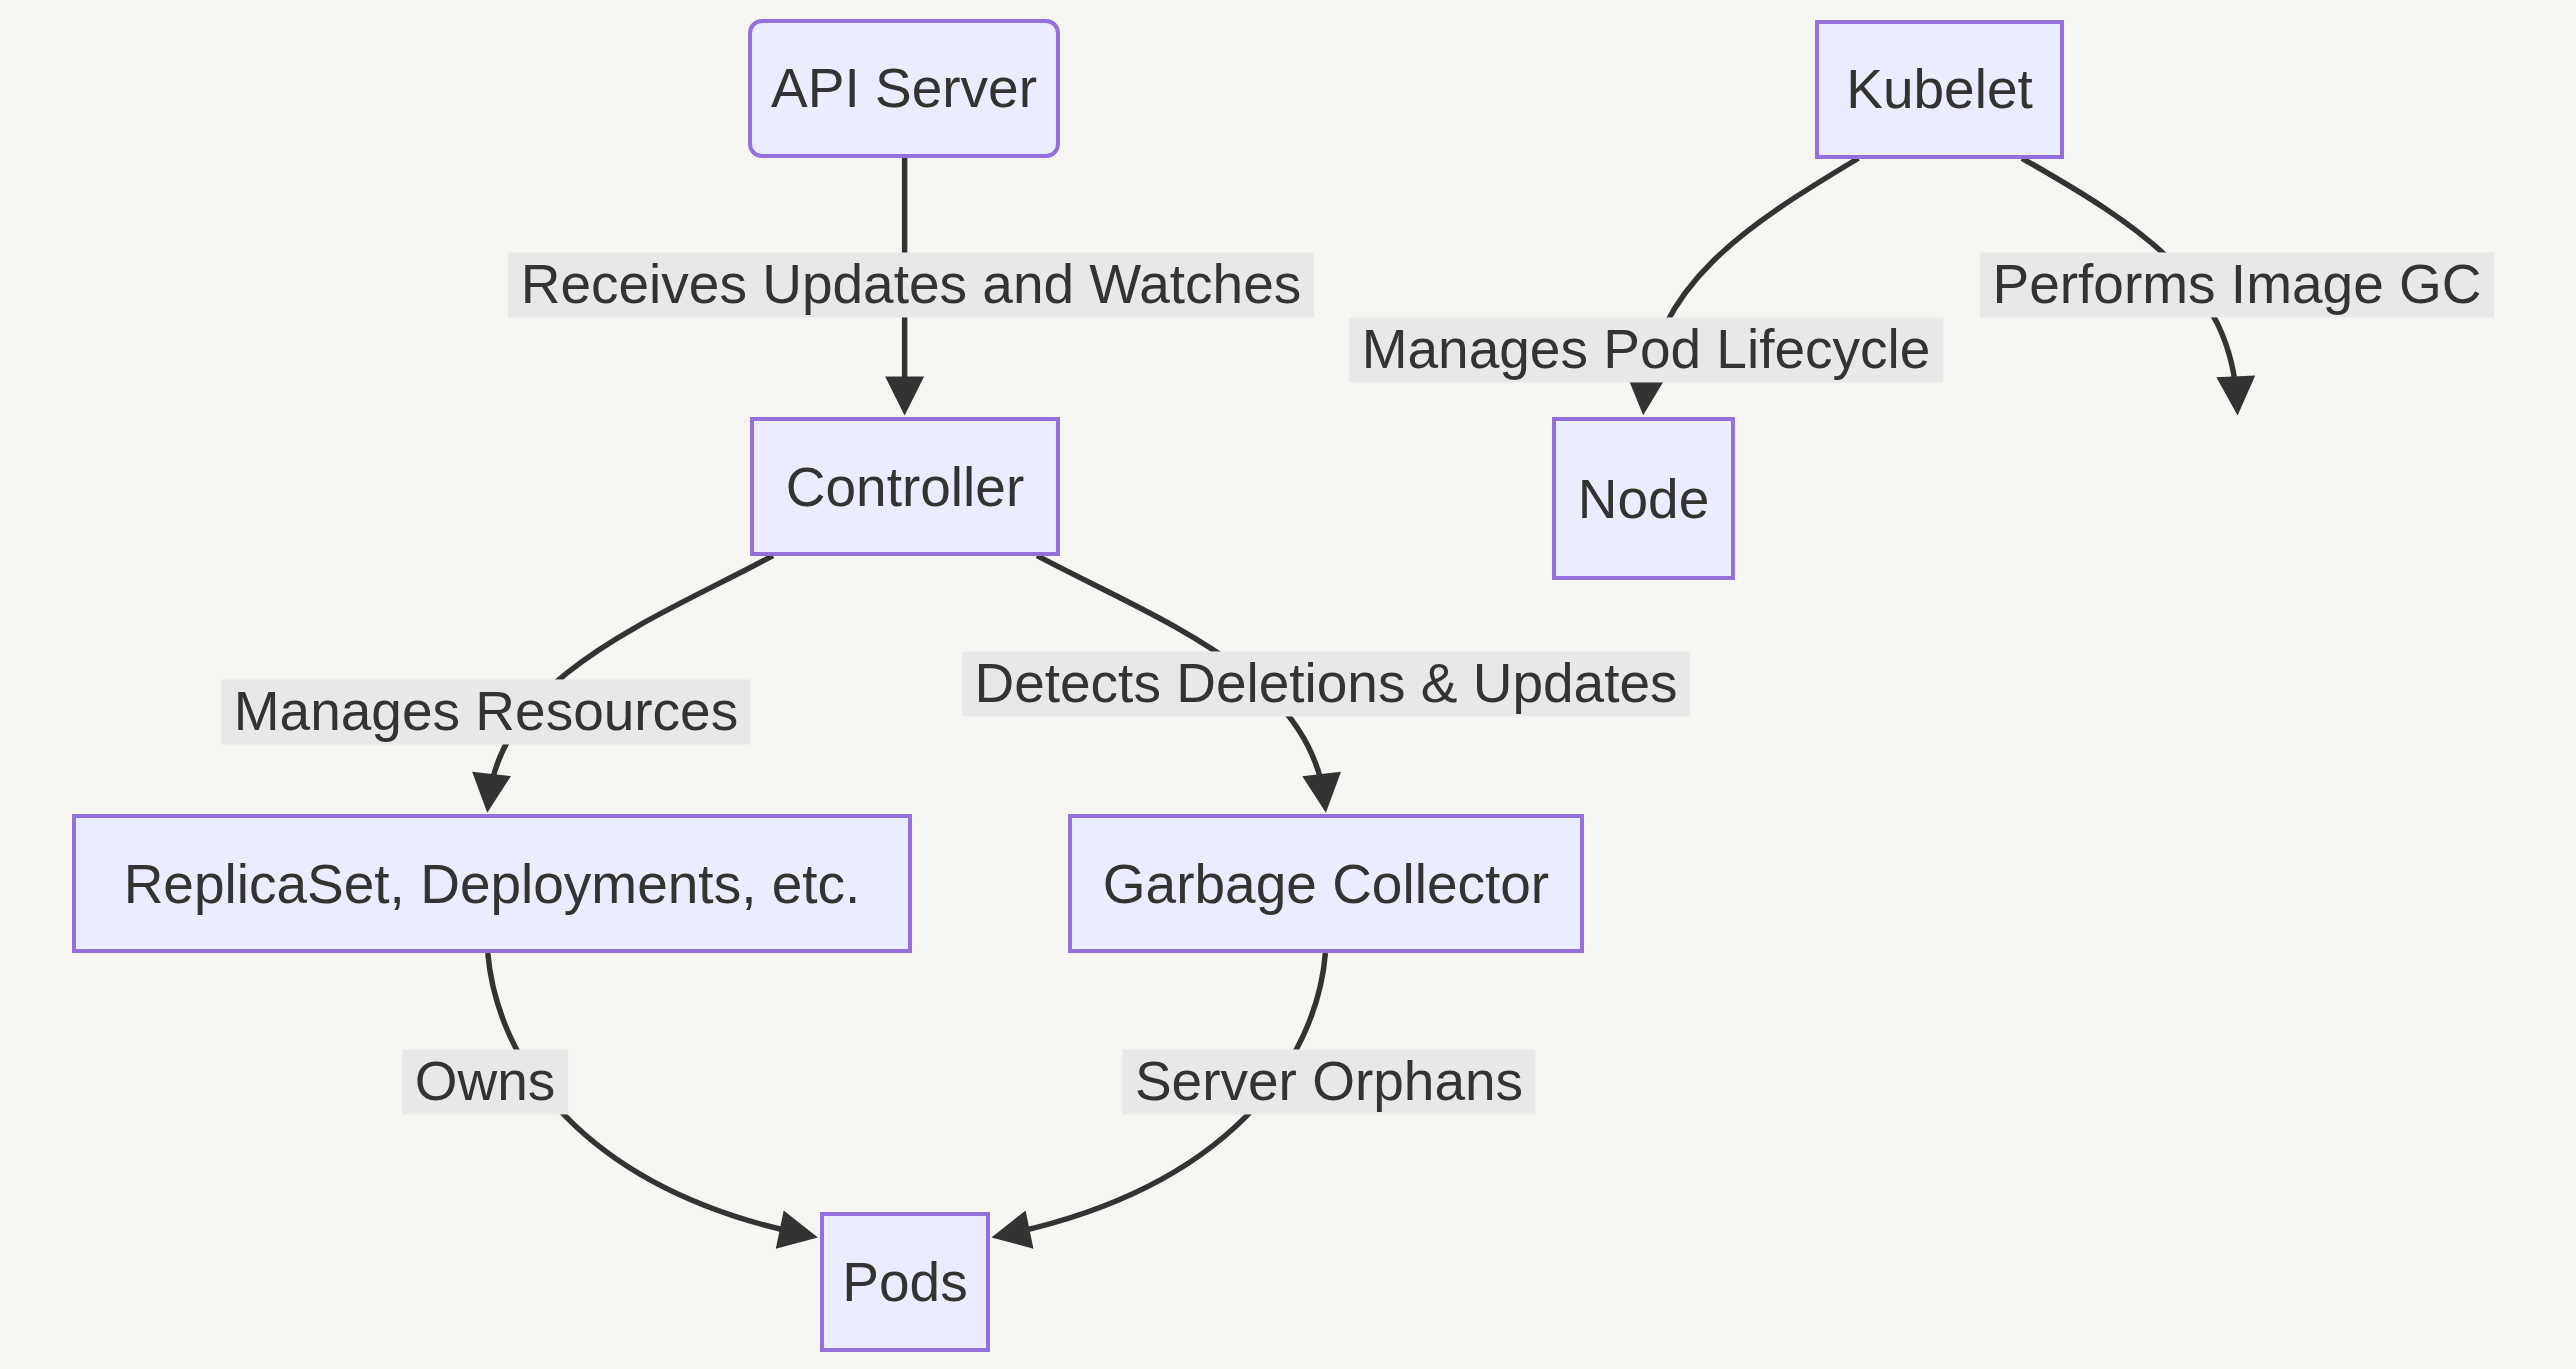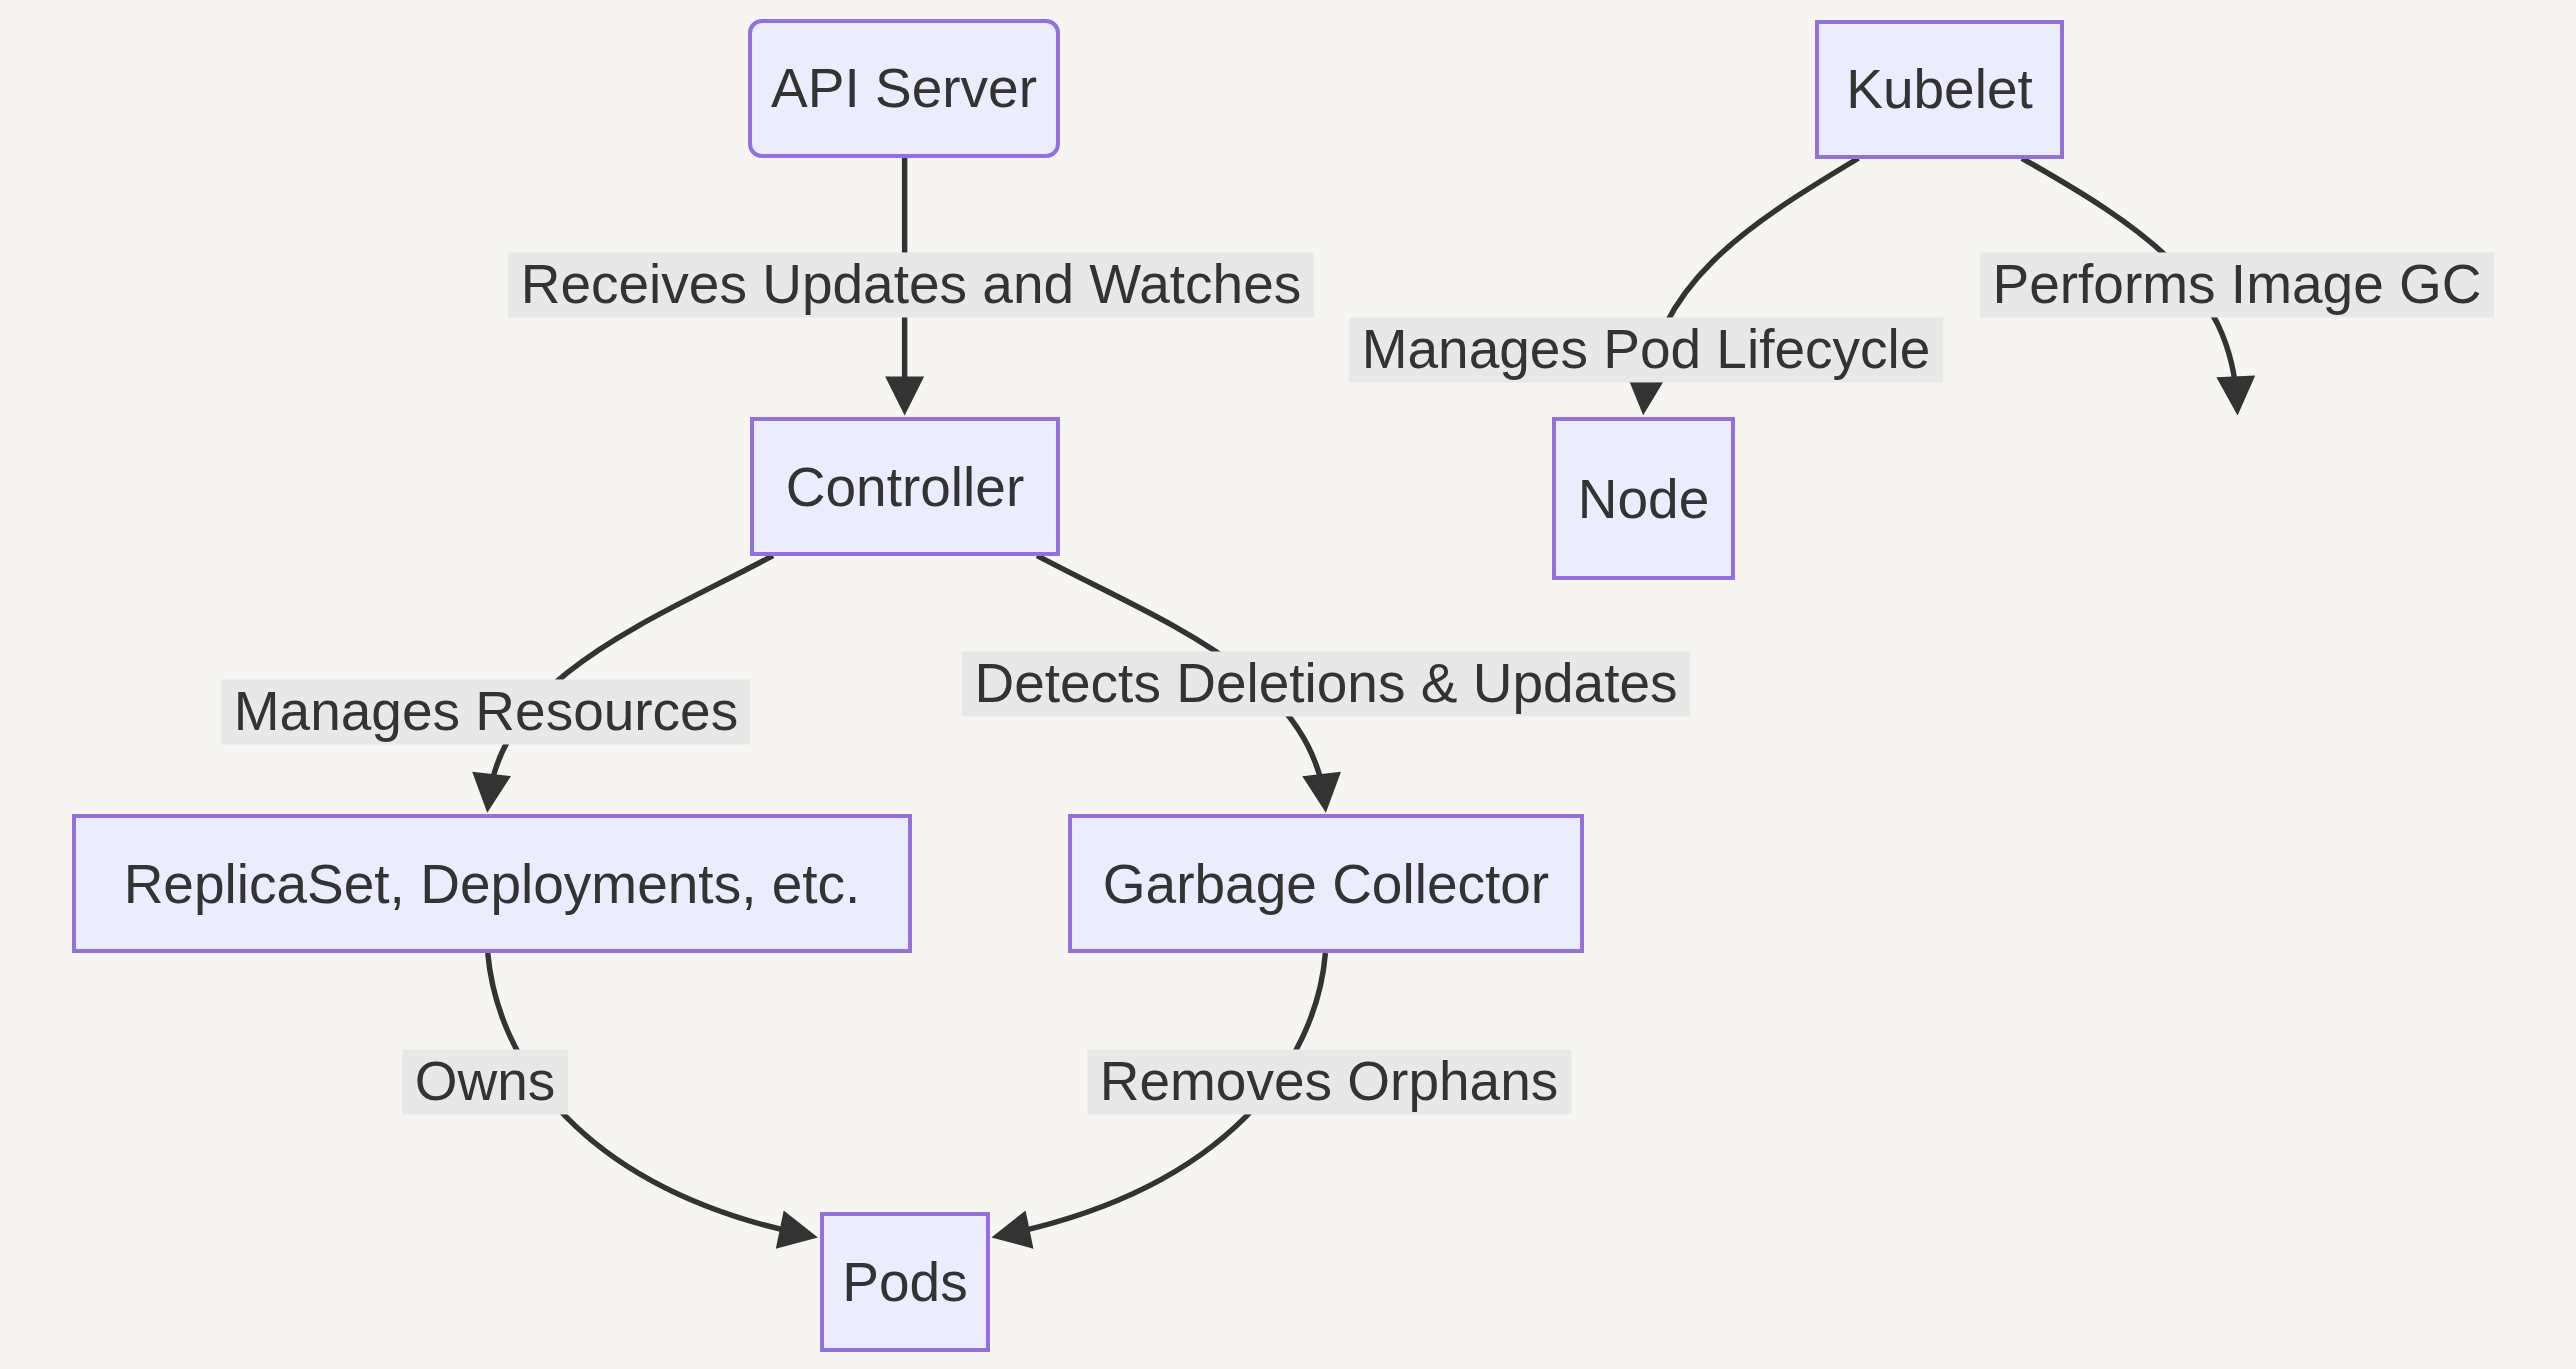--- a/index.html
+++ b/index.html
@@ -99,16 +99,16 @@
   <div class="edge-label" style="left:1646px; top:302px;margin-top:48px;">Manages Pod Lifecycle</div>
 
   <div class="edge-label" style="left:2237px; top:285px;">Performs Image GC</div>
 
   <div class="edge-label" style="left:486px; top:712px;">Manages Resources</div>
 
   <div class="edge-label" style="left:1326px; top:684px;">Detects Deletions &amp; Updates</div>
 
   <div class="edge-label" style="left:485px; top:1082px;">Owns</div>
 
-  <div class="edge-label" style="left:1329px; top:1082px;">Removes Orphans</div>
+  <div class="edge-label" style="left:1329px; top:1082px;">Server Orphans</div>
 
 </div>
 
 
 </body></html>

